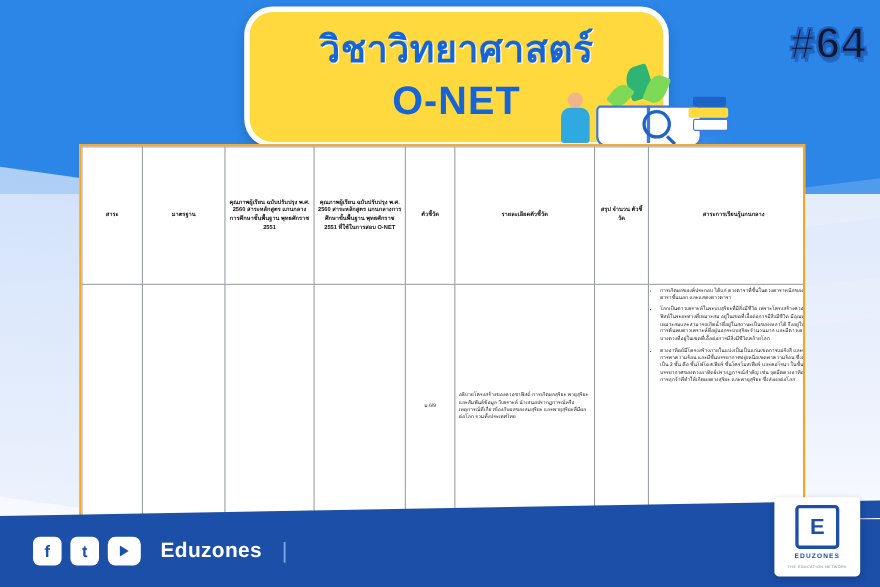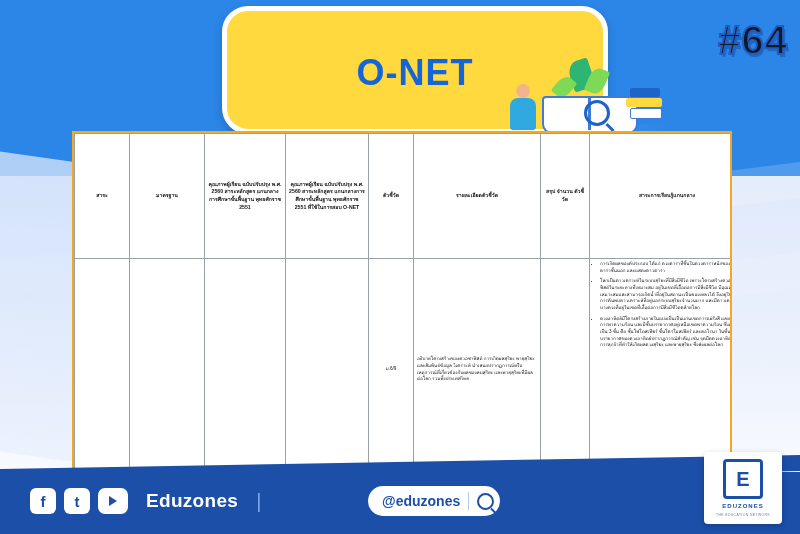--- a/index.html
+++ b/index.html
@@ -155,20 +155,21 @@
 </head>
 <body>
 
 <div class="bg-base"></div>
 <div class="bg-diag"></div>
 <div class="bg-strip" style="top:210px"></div>
 <div class="bg-strip" style="top:300px;opacity:.6"></div>
 <div class="bg-left"></div>
 
 <div class="banner">
+  <div class="line1">วิชาวิทยาศาสตร์</div>
   <div class="line2">O-NET</div>
 </div>
 
 <div class="issue">#64</div>
 
 <div class="art">
   <div class="leaf l1"></div>
   <div class="leaf l2"></div>
   <div class="leaf l3"></div>
   <div class="book"></div>
@@ -222,23 +223,18 @@
 <div class="footer">
   <div class="social">
     <div class="sicon">f</div>
     <div class="sicon">t</div>
     <div class="sicon yt">
         <span class="yt-tri"></span>
       </div>
     <div class="brand">Eduzones</div>
     <div class="divider">|</div>
   </div>
-  <div class="pill">
-    <span class="handle">@eduzones</span>
-    <span class="sep"></span>
-    <span class="mag2"></span>
-  </div>
   <div class="logo-box">
     <div class="logo-e">E</div>
     <div class="logo-text">EDUZONES</div>
     <div class="logo-sub">THE EDUCATION NETWORK</div>
   </div>
 </div>
 
 </body></html>

